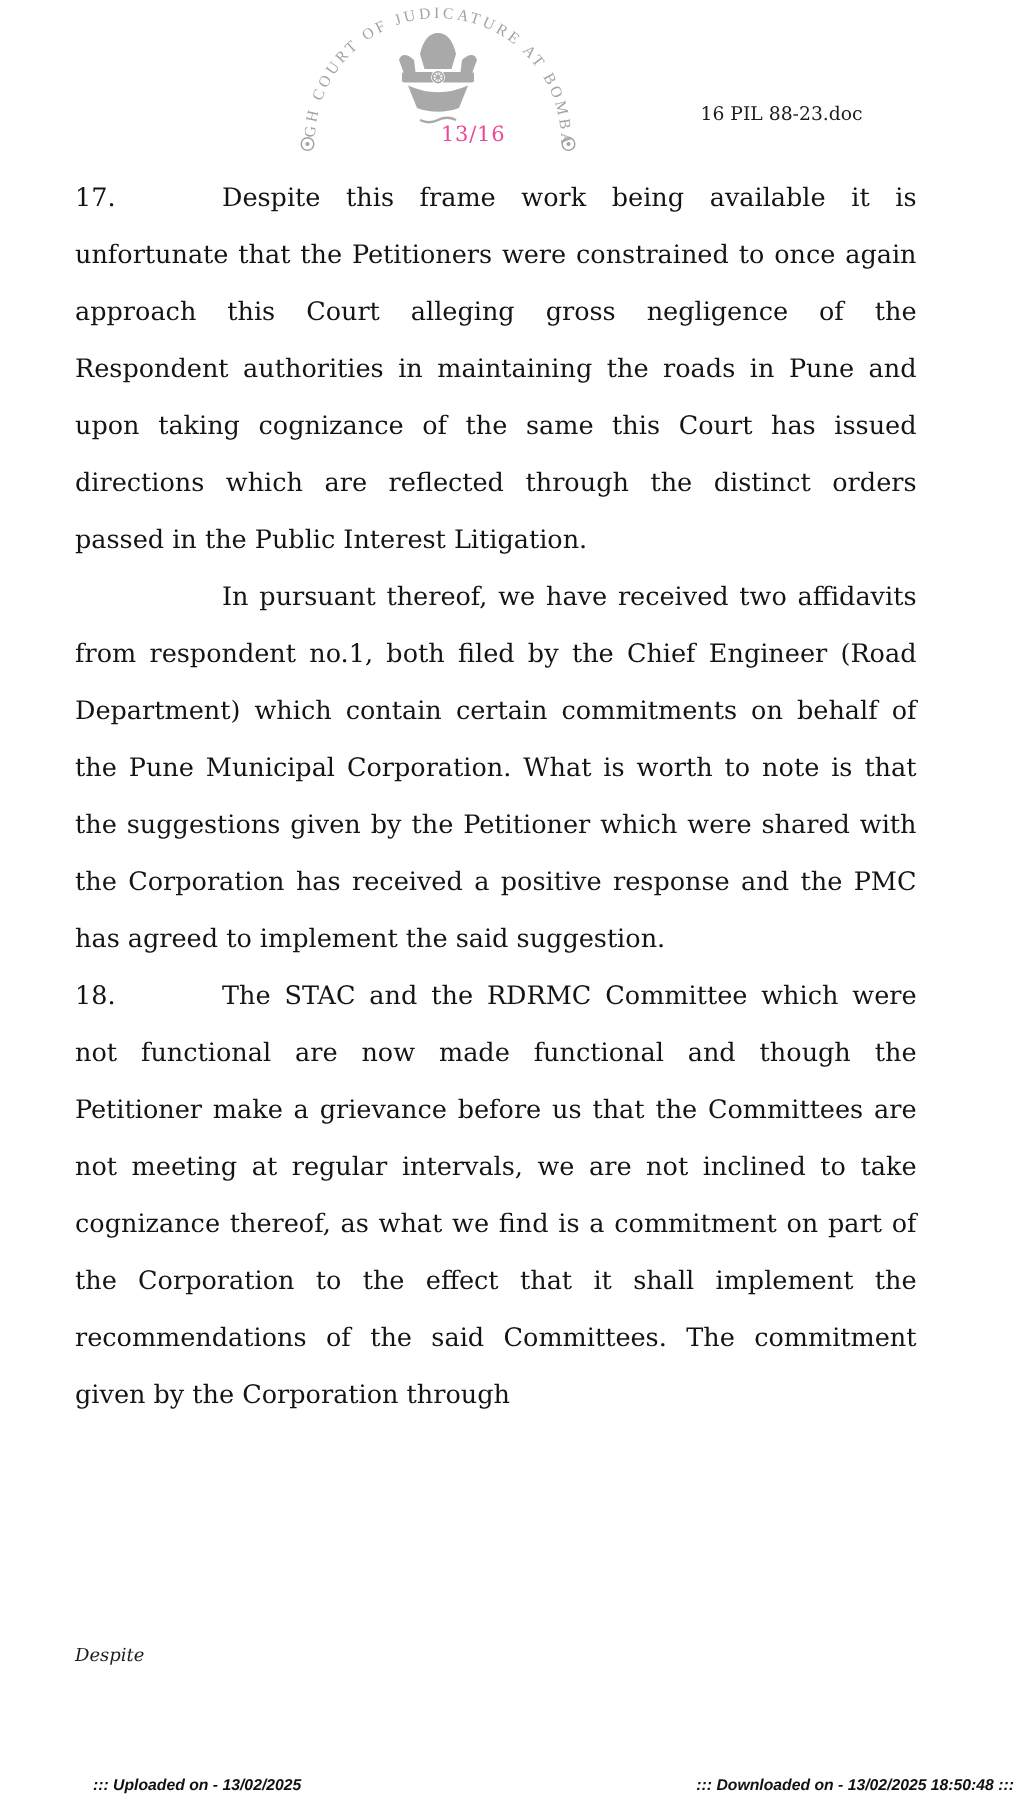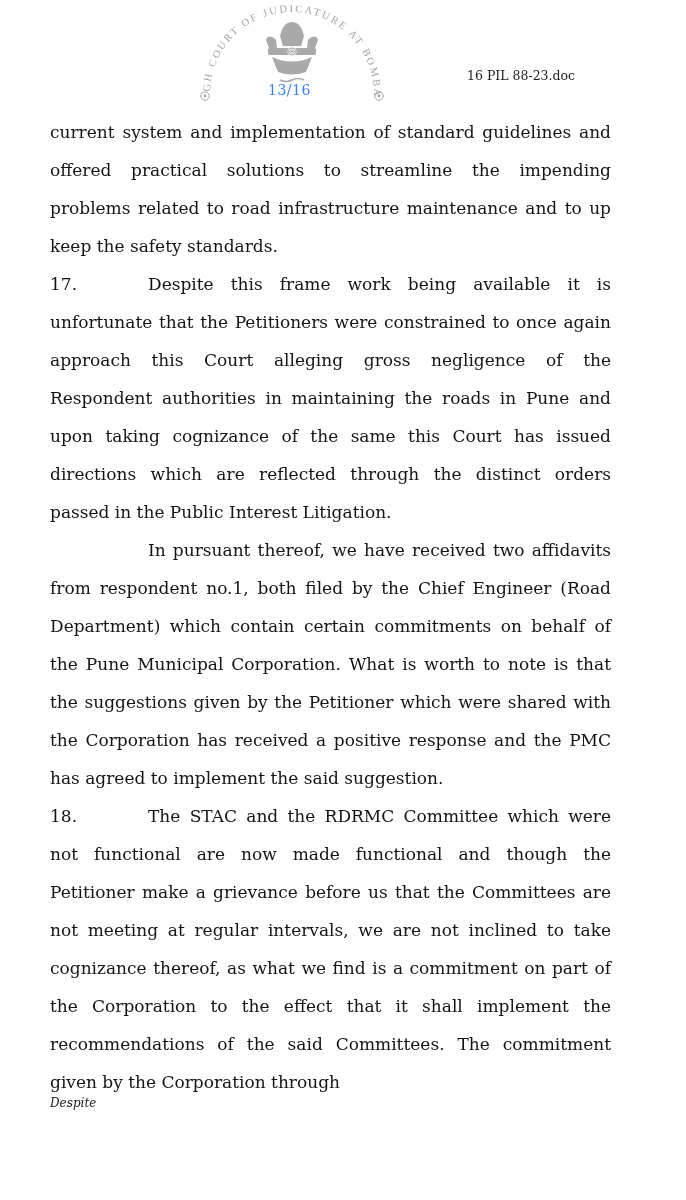--- a/index.html
+++ b/index.html
@@ -16,22 +16,22 @@
   
   .watermark {
     position: absolute; left: 192px; top: 2px;
     width: 200px; height: 115px;
     opacity: 0.8;
     pointer-events: none;
   }
 
   
   .page-number {
-    position: absolute; left: 268px; top: 82px;
-    font-size: 14px; letter-spacing: 0.5px; color: #3b82f6;
+    position: absolute; left: 294px; top: 82px;
+    font-size: 14px; letter-spacing: 0.5px; color: #ec4899;
   }
   .doc-name {
     position: absolute; left: 467px; top: 68px;
     font-size: 12.5px; color: #1c1c1c;
   }
 
   
   .body-text {
     position: absolute; left: 50px; top: 113px; width: 561px;
     font-size: 17px; line-height: 38px;
@@ -91,26 +91,29 @@
       <circle cx="187" cy="94" r="4.2"></circle>
       <circle cx="187" cy="94" r="1.4" fill="#8d8d8d" stroke="none"></circle>
     </g>
   </svg>
 
   <span class="page-number">13/16</span>
   <span class="doc-name">16 PIL 88-23.doc</span>
 
   <div class="body-text">
 
-    <p><span>current system and implementation of standard guidelines and offered practical solutions to streamline the impending problems related to road infrastructure maintenance and to up keep the safety standards.</span></p>
 
     <p><span class="pnum">17.</span><span>Despite this frame work being available it is unfortunate that the Petitioners were constrained to once again approach this Court alleging gross negligence of the Respondent authorities in maintaining the roads in Pune and upon taking cognizance of the same this Court has issued directions which are reflected through the distinct orders passed in the Public Interest Litigation.</span></p>
 
     <p class="indent"><span>In pursuant thereof, we have received two affidavits from respondent no.1, both filed by the Chief Engineer (Road Department) which contain certain commitments on behalf of the Pune Municipal Corporation. What is worth to note is that the suggestions given by the Petitioner which were shared with the Corporation has received a positive response and the PMC has agreed to implement the said suggestion.</span></p>
 
     <p><span class="pnum">18.</span><span>The STAC and the RDRMC Committee which were not functional are now made functional and though the Petitioner make a grievance before us that the Committees are not meeting at regular intervals, we are not inclined to take cognizance thereof, as what we find is a commitment on part of the Corporation to the effect that it shall implement the recommendations of the said Committees. The commitment given by the Corporation through</span></p>
 
   </div>
 
   <div class="signature">Despite</div>
 
+  <div class="footer">
+    <span>:::   Uploaded on   - 13/02/2025</span>
+    <span>:::   Downloaded on   - 13/02/2025 18:50:48   :::</span>
+  </div>
 
 </div>
 
 </body></html>

